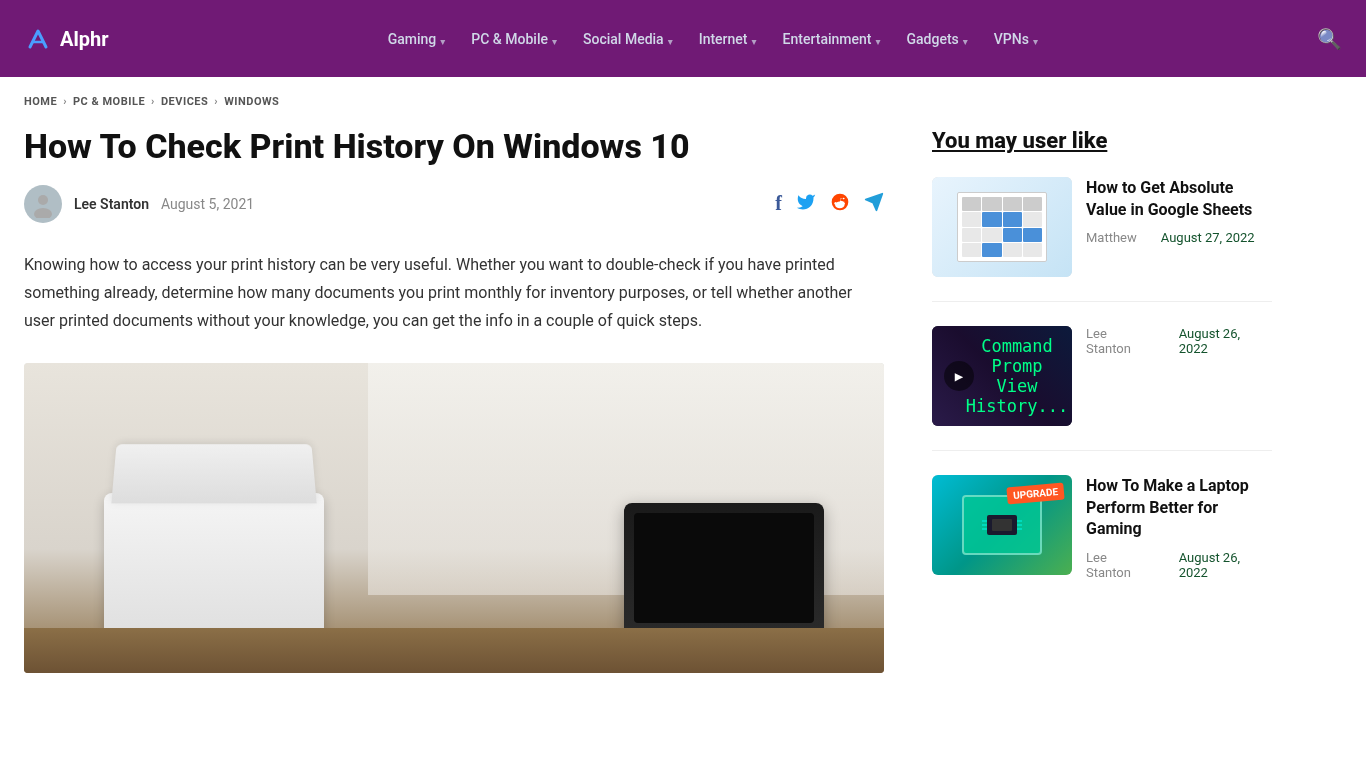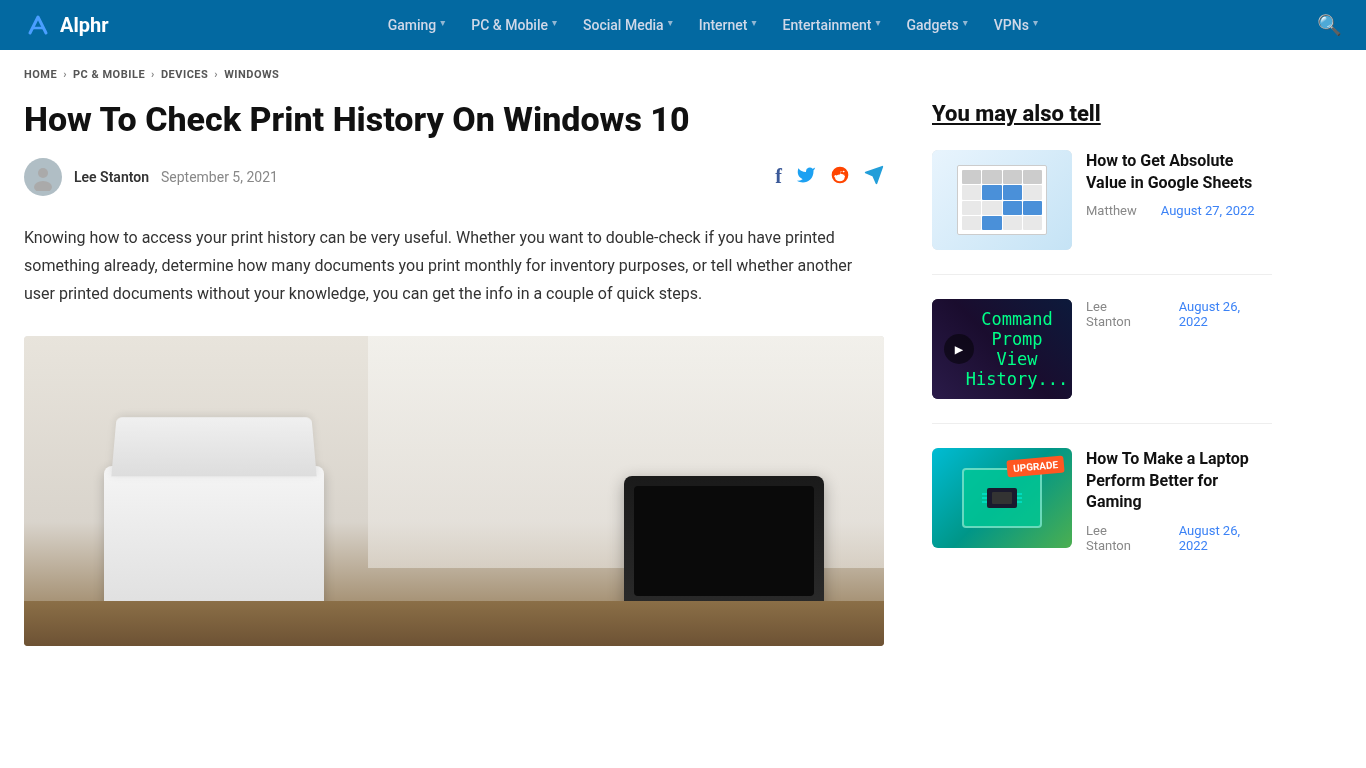--- a/index.html
+++ b/index.html
@@ -1,21 +1,21 @@
 <!DOCTYPE html>
 <html><head>
   <meta charset="utf-8">
   <style>
     * { margin: 0; padding: 0; box-sizing: border-box; }
     body { font-family: -apple-system, BlinkMacSystemFont, 'Segoe UI', Roboto, Arial, sans-serif; background: #fff; color: #222; }
 
     
     .navbar {
-      background: #0369a1;
-      height: 50px;
+      background: #701a75;
+      height: 77px;
       display: flex;
       align-items: center;
       padding: 8px 24px;
       justify-content: space-between;
     }
     .navbar-logo {
       display: flex;
       align-items: center;
       gap: 8px;
       color: #fff;
@@ -33,21 +33,21 @@
       gap: 6px;
       list-style: none;
     }
     .navbar-menu li a {
       color: #d0d8e8;
       text-decoration: none;
       font-size: 14px;
       font-weight: 500;
       padding: 8px 10px;
       display: flex;
-      align-items: flex-start;
+      align-items: flex-end;
       gap: 4px;
       white-space: nowrap;
     }
     .chevron-down {
       font-size: 10px;
       opacity: 0.7;
     }
     .navbar-search {
       color: #d0d8e8;
       font-size: 20px;
@@ -193,21 +193,21 @@
       display: block;
     }
     .sidebar-card-meta {
       display: flex;
       gap: 24px;
       font-size: 13px;
       color: #888;
       align-items: center;
     }
     .sidebar-card-author { color: #888; }
-    .sidebar-card-date { color: #3b82f6; }
+    .sidebar-card-date { color: #14532d; }
 
     
     .thumb-sheets {
       background: linear-gradient(135deg, #e8f4fd 0%, #c5e3f5 100%);
       width: 100%;
       height: 100%;
       display: flex;
       align-items: center;
       justify-content: center;
       position: relative;
@@ -466,21 +466,21 @@
 
     <div class="article-meta">
       <div class="meta-left">
         <div class="avatar-placeholder">
           <svg viewBox="0 0 28 28" fill="#fff">
             <circle cx="14" cy="10" r="5" fill="#aaa"></circle>
             <ellipse cx="14" cy="24" rx="9" ry="6" fill="#aaa"></ellipse>
           </svg>
         </div>
         <span class="author-name">Lee Stanton</span>
-        <span class="article-date">September 5, 2021</span>
+        <span class="article-date">August 5, 2021</span>
       </div>
       <div class="social-icons">
         <a href="#" class="social-icon" style="color:#3b5998; font-weight:700; font-size:20px; text-decoration:none; font-family:serif;">f</a>
         <a href="#" class="social-icon">
           <svg viewBox="0 0 24 24" width="20" height="20" fill="#1da1f2">
               <path d="M23 3a10.9 10.9 0 01-3.14 1.53 4.48 4.48 0 00-7.86 3v1A10.66 10.66 0 013 4s-4 9 5 13a11.64 11.64 0 01-7 2c9 5 20 0 20-11.5a4.5 4.5 0 00-.08-.83A7.72 7.72 0 0023 3z"></path>
             </svg>
         </a>
         <a href="#" class="social-icon">
           <svg viewBox="0 0 24 24" width="20" height="20" fill="#ff4500">
@@ -512,21 +512,21 @@
           <div class="laptop-screen"></div>
         </div>
         <div class="laptop-base"></div>
 
         <div class="table-surface"></div>
       </div>
     </div>
   </main>
 
   <aside class="sidebar">
-    <h2 class="sidebar-title">You may also tell</h2>
+    <h2 class="sidebar-title">You may user like</h2>
 
     <div class="sidebar-card">
       <div class="sidebar-thumb">
         <div class="thumb-sheets">
           <div class="thumb-sheets-grid">
             <div class="thumb-cell header"></div>
             <div class="thumb-cell header"></div>
             <div class="thumb-cell header"></div>
             <div class="thumb-cell header"></div>
             <div class="thumb-cell"></div>

